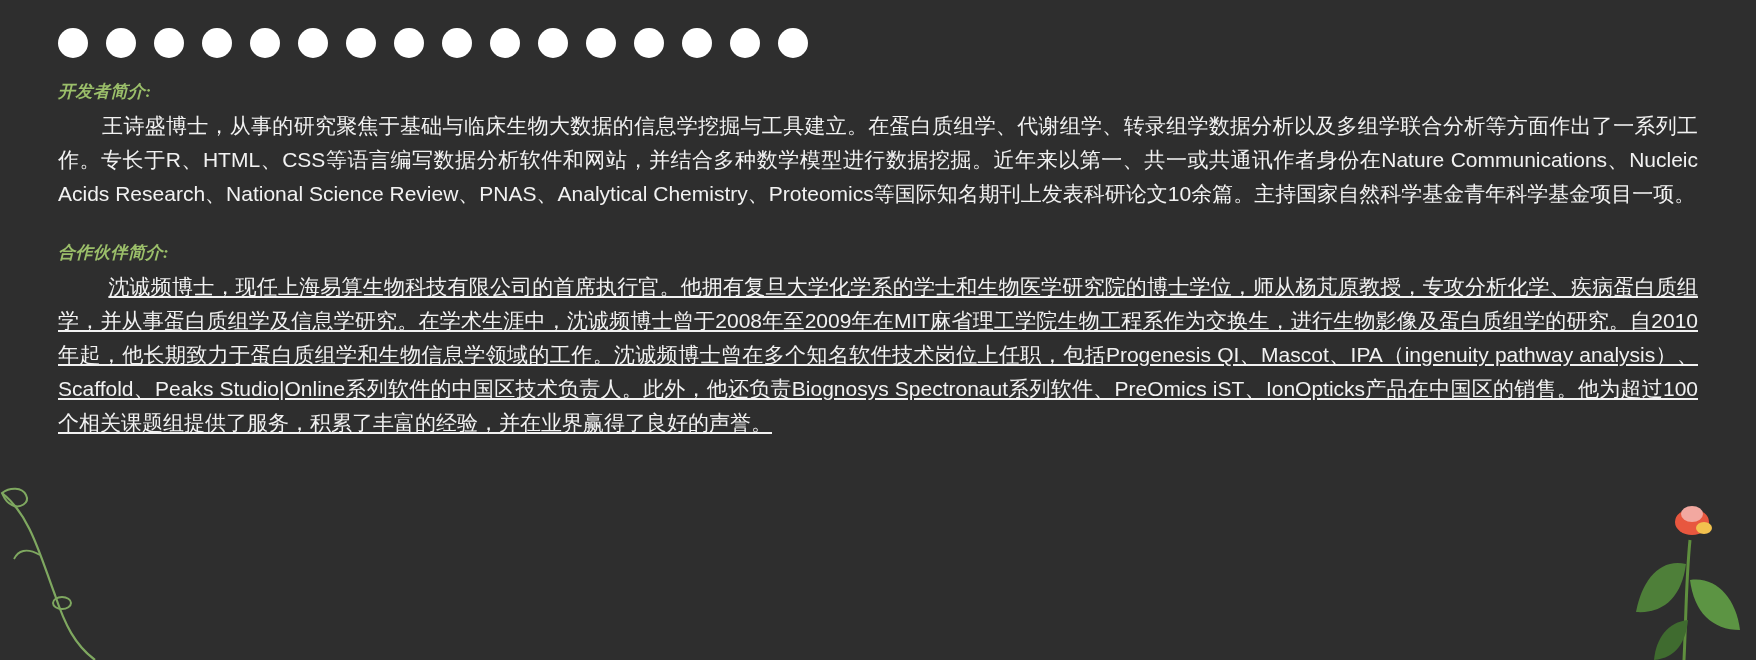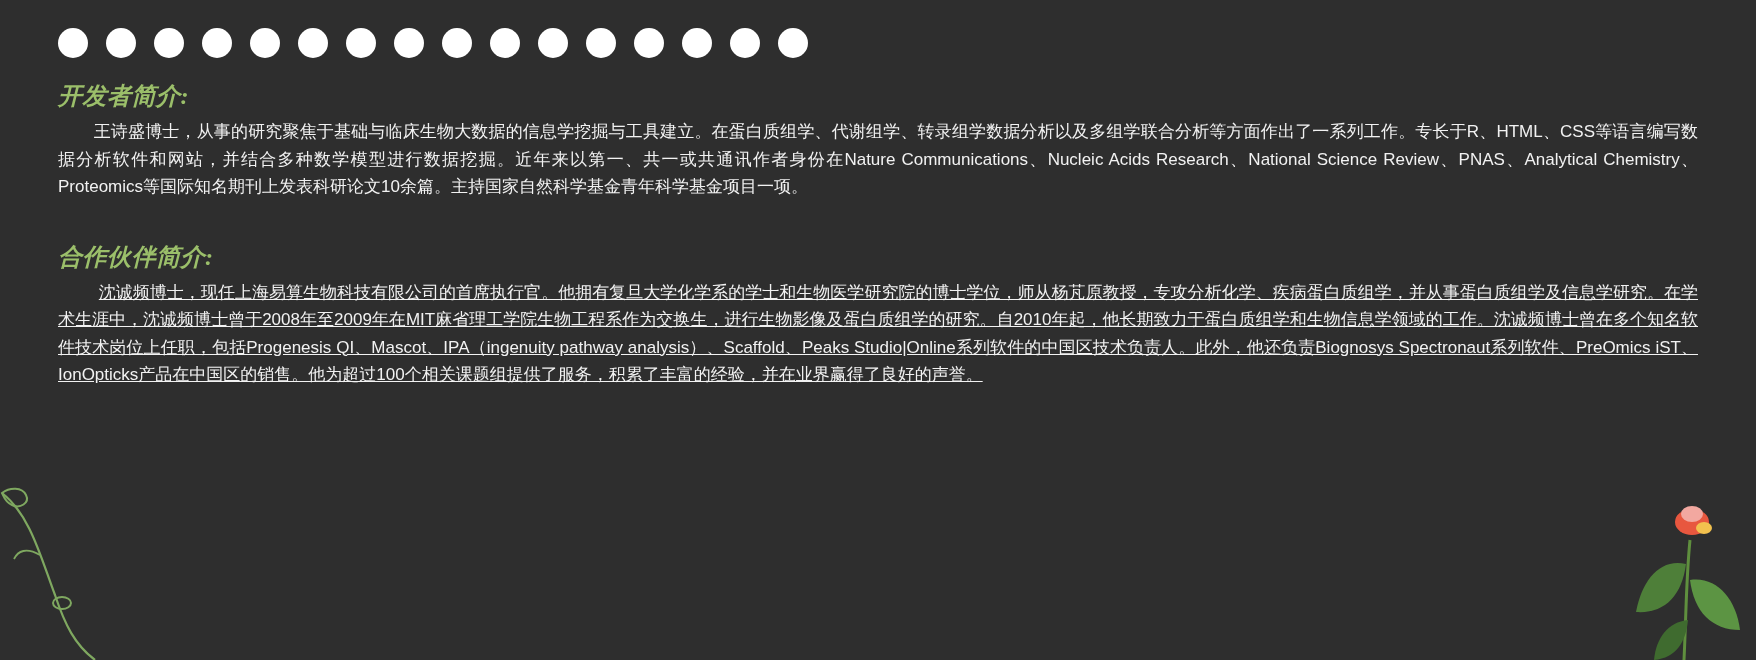--- a/index.html
+++ b/index.html
@@ -36,31 +36,31 @@
   .content {
     position: absolute;
     left: 58px;
     top: 80px;
     width: 1640px;
   }
   .section-title {
     font-family: "Liberation Serif", serif;
     font-style: italic;
     font-weight: bold;
-    font-size: 24px;
+    font-size: 17px;
     color: #9bbf6a;
     margin: 0 0 6px 0;
     letter-spacing: 0.5px;
   }
   .section-title.second {
-    margin-top: 40px;
+    margin-top: 30px;
   }
   .para {
     color: #f2f2f2;
-    font-size: 17px;
+    font-size: 21px;
     line-height: 1.62;
     text-align: justify;
     text-justify: inter-ideograph;
     margin: 0;
   }
   .para.indent1 { text-indent: 2.1em; }
   .para.indent2 { text-indent: 2.4em; text-decoration: underline; }
   .block1 { width: 1640px; }
   .block2 { width: 1640px; }
 

